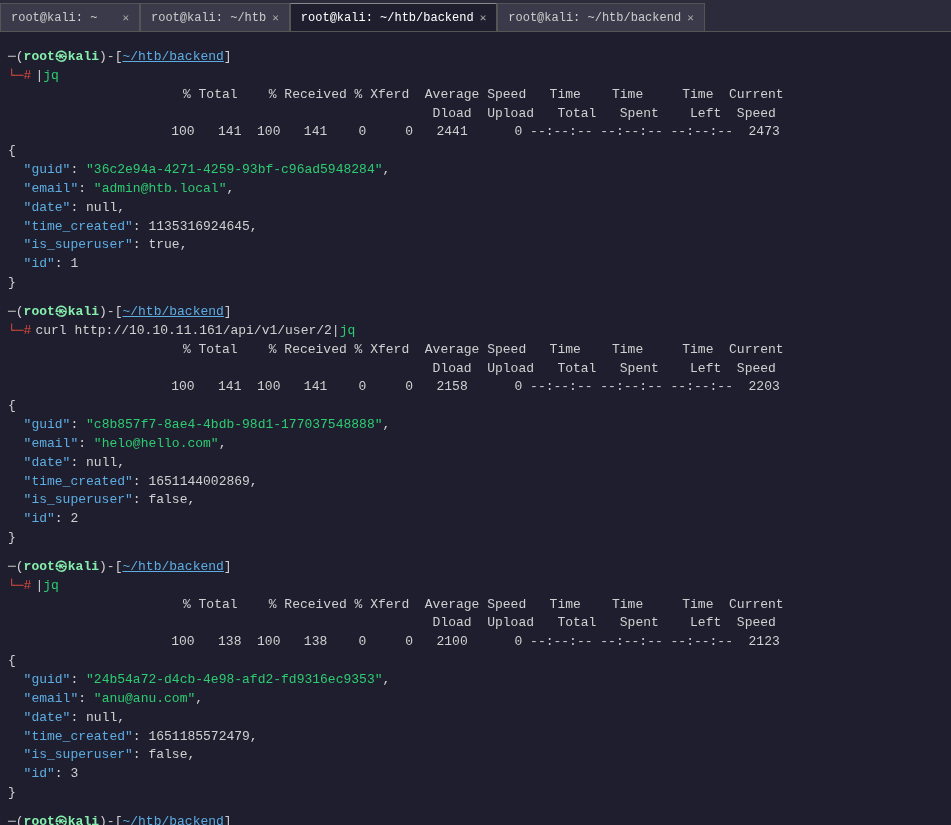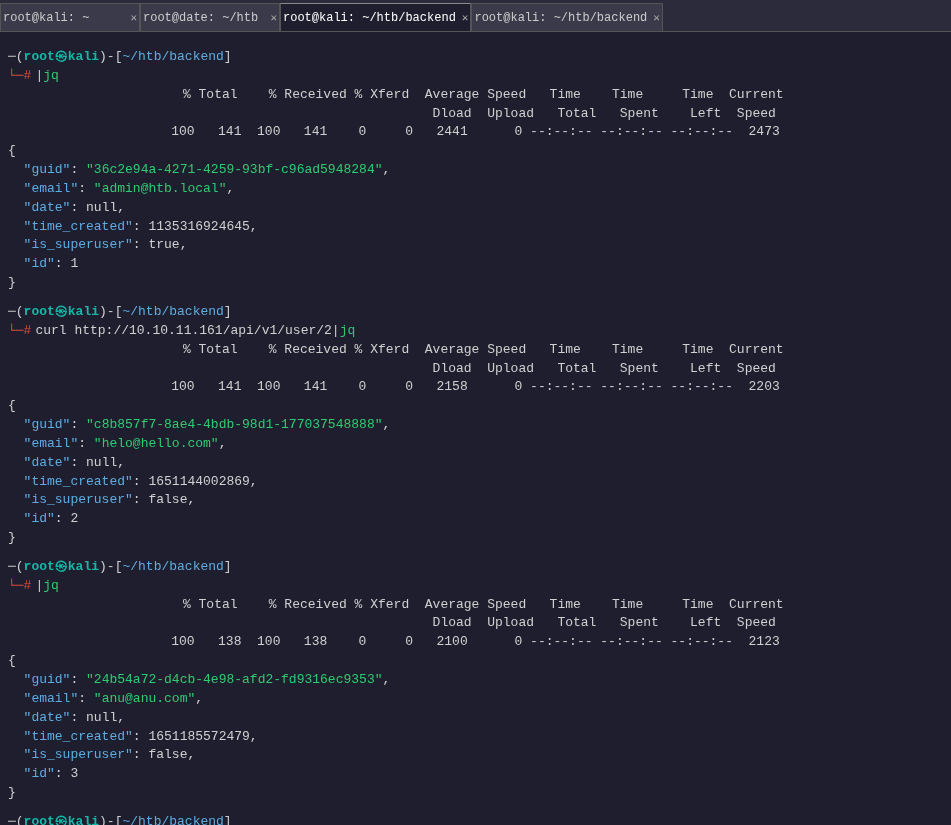--- a/index.html
+++ b/index.html
@@ -17,21 +17,21 @@
     .tab-bar {
       display: flex;
       background: #2b2b3b;
       height: 32px;
       align-items: flex-end;
       border-bottom: 1px solid #555;
     }
     .tab {
       display: flex;
       align-items: center;
-      padding: 0 2px;
+      padding: 0 10px;
       height: 28px;
       background: #3a3a4a;
       border: 1px solid #555;
       border-bottom: none;
       color: #ccc;
       font-size: 12px;
       cursor: pointer;
       gap: 6px;
       min-width: 140px;
     }
@@ -57,22 +57,22 @@
       line-height: 1.45;
     }
 
     .prompt-line {
       display: flex;
       align-items: center;
       flex-wrap: wrap;
       margin-top: 10px;
     }
     .prompt-bracket-left { color: #d0d0d0; }
-    .prompt-user { color: #14b8a6; font-weight: bold; }
-    .prompt-path { color: #5dade2; }
+    .prompt-user { color: #86efac; font-weight: bold; }
+    .prompt-path { color: #5dade2; text-decoration: underline; }
     .prompt-bracket-path-right { color: #d0d0d0; }
     .prompt-hash { color: #e74c3c; margin-left: 0; margin-right: 4px; }
     .cmd-curl { color: #d0d0d0; }
     .cmd-pipe { color: #d0d0d0; }
     .cmd-jq { color: #2ecc71; }
 
     .curl-stats {
       color: #d0d0d0;
       white-space: pre;
       text-align: center;
@@ -94,21 +94,21 @@
   </style>
 </head>
 <body>
 
 <div class="tab-bar">
   <div class="tab">
     <span>root@kali: ~</span>
     <span class="close-btn">✕</span>
   </div>
   <div class="tab">
-    <span>root@date: ~/htb</span>
+    <span>root@kali: ~/htb</span>
     <span class="close-btn">✕</span>
   </div>
   <div class="tab active">
     <span>root@kali: ~/htb/backend</span>
     <span class="close-btn">✕</span>
   </div>
   <div class="tab">
     <span>root@kali: ~/htb/backend</span>
     <span class="close-btn">✕</span>
   </div>

